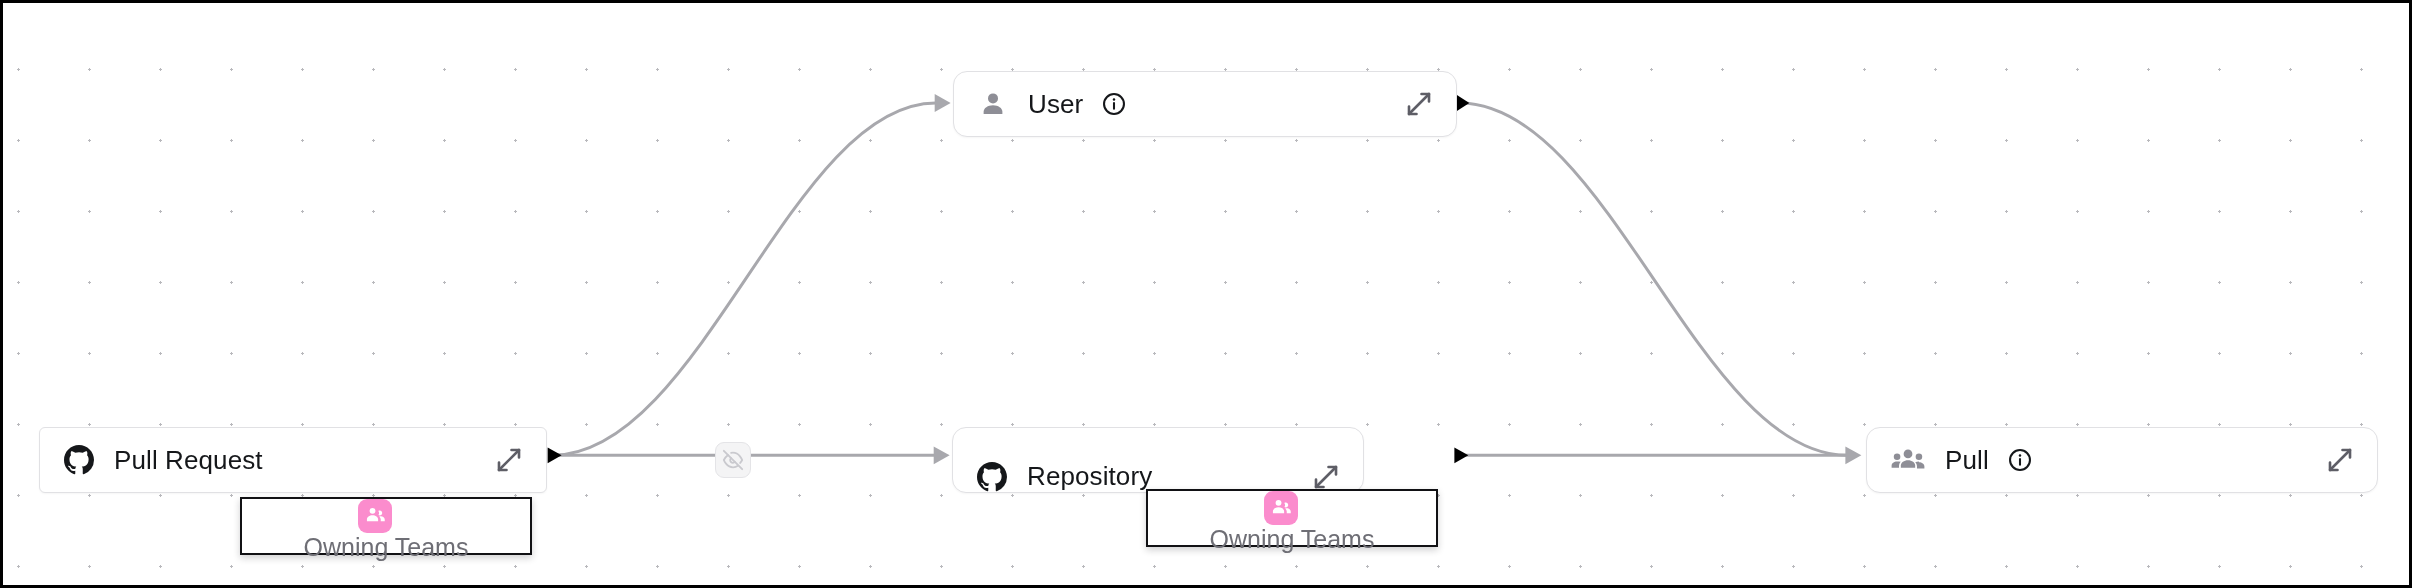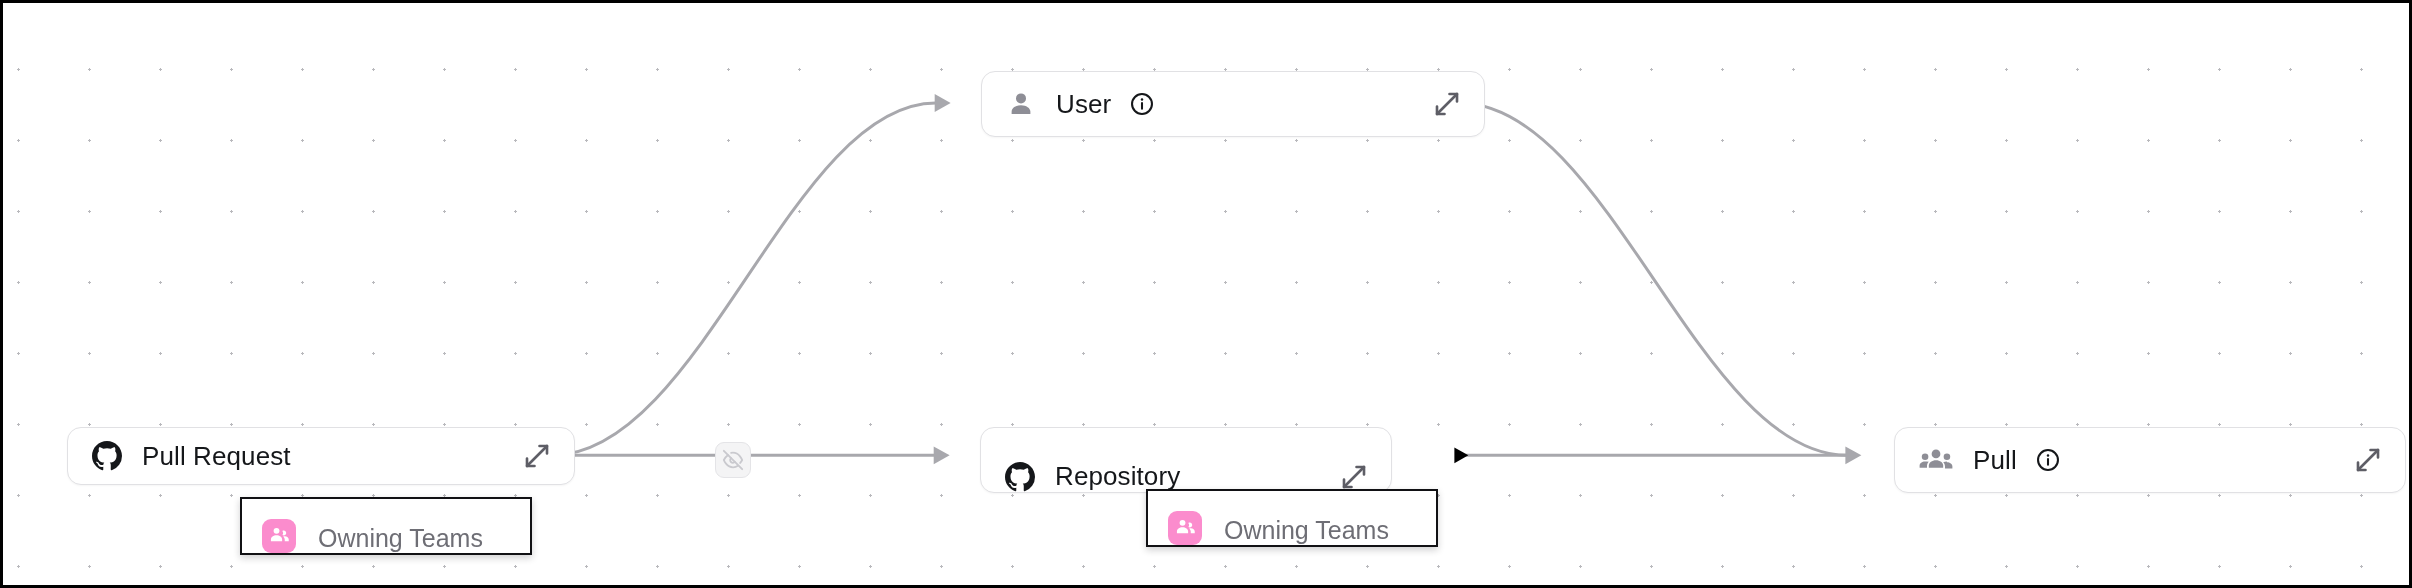--- a/index.html
+++ b/index.html
@@ -63,21 +63,20 @@
   .node {
     position: absolute;
     background: #ffffff;
     border: 1.5px solid #e1e1e4;
     border-radius: 14px;
     display: flex;
     align-items: center;
     padding: 0 22px 0 24px;
     box-shadow: 0 1px 2px rgba(16,17,20,0.04);
     cursor: pointer;
-    margin-left: 28px;
   }
   .node-icon {
     flex: 0 0 auto;
     display: flex;
     align-items: center;
     justify-content: center;
     margin-right: 20px;
   }
   .node-label {
     font-size: 26px;
@@ -99,24 +98,25 @@
     justify-content: center;
     cursor: pointer;
   }
 
   
   .teams-card {
     position: absolute;
     background: #ffffff;
     border: 2.5px solid #111114;
     display: flex;
-    align-items: flex-end;
+    align-items: center;
     padding: 0 20px;
     box-shadow: 0 3px 7px rgba(20,20,25,0.20);
     cursor: pointer;
+    flex-direction: column;
   }
   .teams-badge {
     flex: 0 0 auto;
     width: 34px;
     height: 34px;
     border-radius: 9px;
     background: #fb8ccd;
     display: flex;
     align-items: center;
     justify-content: center;
@@ -155,21 +155,21 @@
 
   <div class="edge-button" style="left:712px; top:439px;">
     <svg width="22" height="22" viewBox="0 0 24 24" fill="none" stroke="#c9c9ce" stroke-width="2" stroke-linecap="round" stroke-linejoin="round">
       <path d="M9.9 4.24A9.12 9.12 0 0 1 12 4c7 0 10 8 10 8a18.5 18.5 0 0 1-2.16 3.19"></path>
       <path d="M6.61 6.61A18.15 18.15 0 0 0 2 12s3 8 10 8a9.12 9.12 0 0 0 5.39-1.61"></path>
       <path d="M14.12 14.12a3 3 0 1 1-4.24-4.24"></path>
       <line x1="2" y1="2" x2="22" y2="22"></line>
     </svg>
   </div>
 
-  <div class="node" style="left:36px; top:424px; width:508px; height:58px;">
+  <div class="node" style="left:36px; top:424px; width:508px; height:66px;border-radius:6px;">
     <span class="node-icon">
       <svg width="30" height="30" viewBox="0 0 16 16" fill="#15171a">
         <path d="M8 0C3.58 0 0 3.58 0 8c0 3.54 2.29 6.53 5.47 7.59.4.07.55-.17.55-.38
         0-.19-.01-.82-.01-1.49-2.01.37-2.53-.49-2.69-.94-.09-.23-.48-.94-.82-1.13-.28-.15-.68-.52-.01-.53.63-.01
         1.08.58 1.23.82.72 1.21 1.87.87 2.33.66.07-.52.28-.87.51-1.07-1.78-.2-3.64-.89-3.64-3.95
         0-.87.31-1.59.82-2.15-.08-.2-.36-1.02.08-2.12 0 0 .67-.21 2.2.82a7.42 7.42 0 0 1 2-.27c.68 0
         1.36.09 2 .27 1.53-1.04 2.2-.82 2.2-.82.44 1.1.16 1.92.08 2.12.51.56.82 1.27.82 2.15 0 3.07-1.87
         3.75-3.65 3.95.29.25.54.73.54 1.48 0 1.07-.01 1.93-.01 2.2 0 .21.15.46.55.38A8.01 8.01 0 0 0 16
         8c0-4.42-3.58-8-8-8z"></path>
       </svg>

